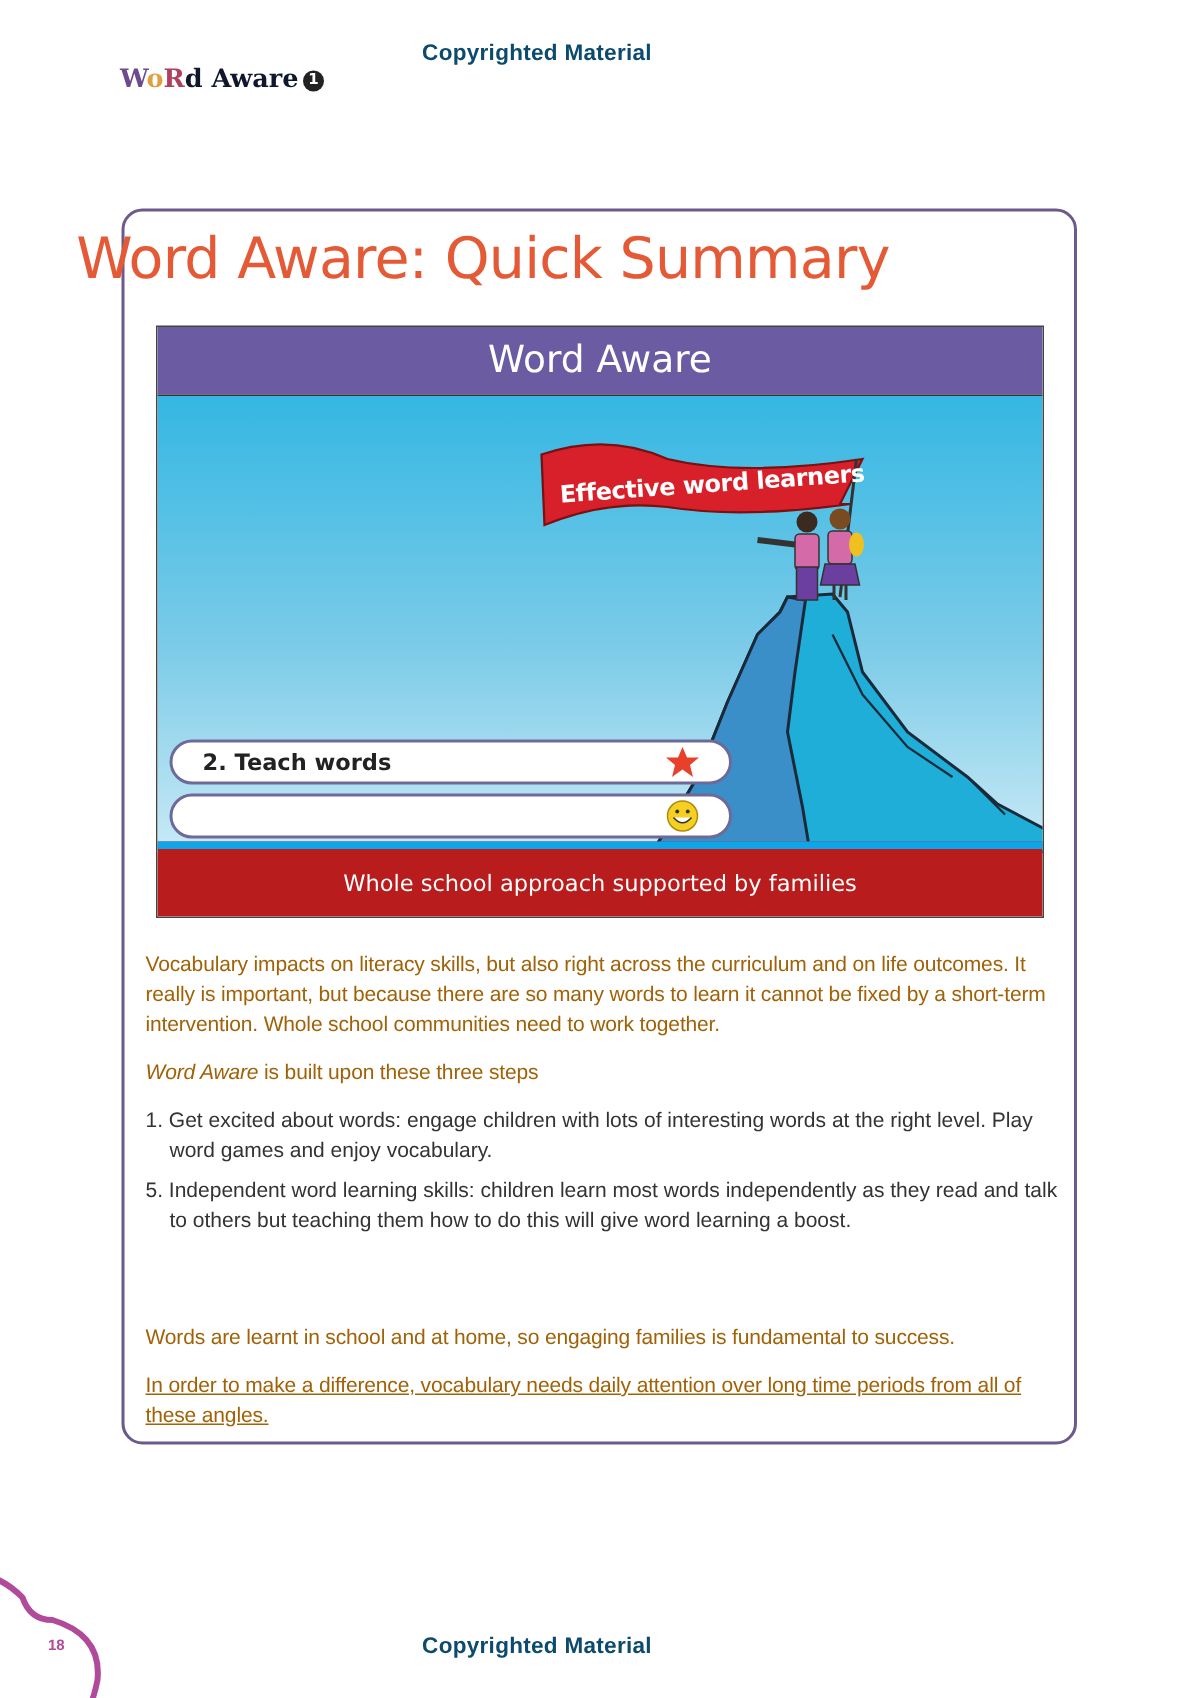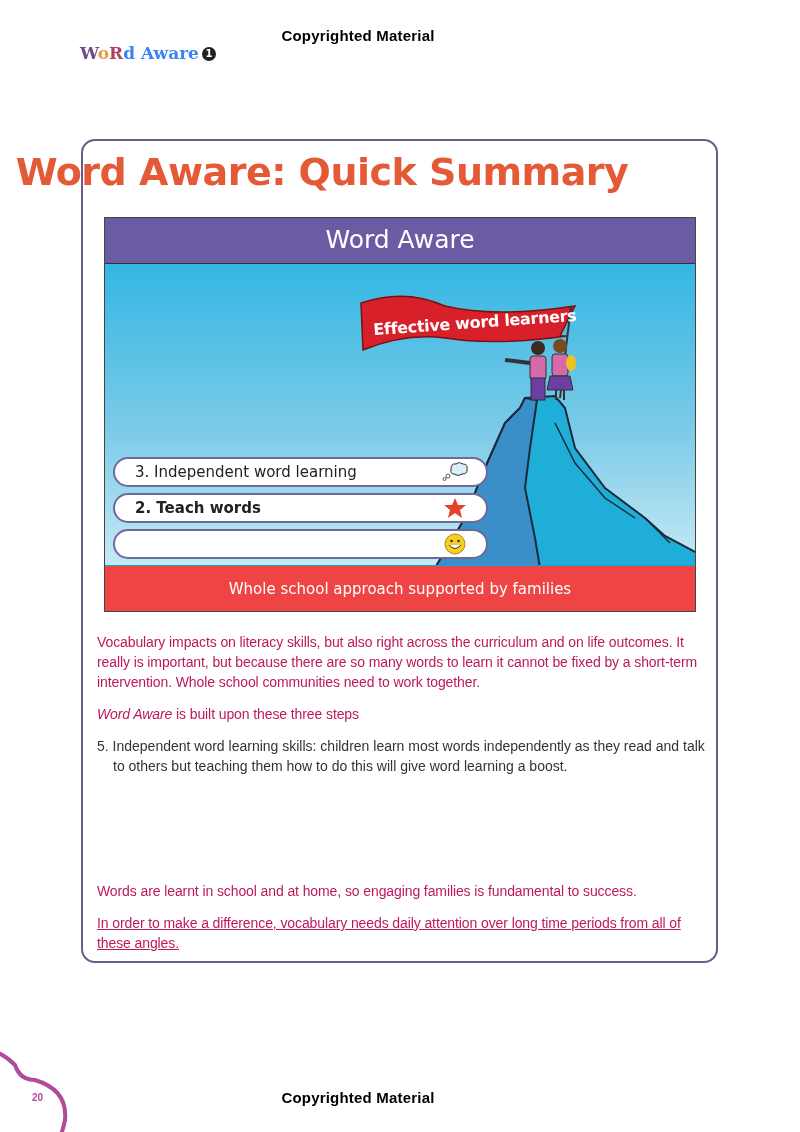--- a/index.html
+++ b/index.html
@@ -1,35 +1,35 @@
 <!DOCTYPE html>
 <html><head>
 <meta charset="utf-8">
 <style>
   html, body { margin:0; padding:0; }
   body { width:800px; height:1132px; background:#ffffff; position:relative; overflow:hidden;
          font-family:"Liberation Sans", sans-serif; color:#333; }
-  .copyright { position:absolute; left:0; width:716px; text-align:center; font-size:15px; color:#000000; font-weight:bold; letter-spacing:0.2px; }
+  .copyright { position:absolute; left:0; width:716px; text-align:center; font-size:15px; color:#0c4a6e; font-weight:bold; letter-spacing:0.2px; }
   .copyright.top { top:27px; }
   .copyright.bottom { top:1089px; }
   .logo { position:absolute; left:80px; top:43px; font-family:"DejaVu Serif", serif; font-weight:bold; font-size:17px; letter-spacing:0px; }
-  .logo .l1{color:#6b4a8e}.logo .l2{color:#e0a040}.logo .l3{color:#b04060}.logo .l4{color:#3b82f6}
+  .logo .l1{color:#6b4a8e}.logo .l2{color:#e0a040}.logo .l3{color:#b04060}.logo .l4{color:#0f172a}
   .logo .num { display:inline-block; width:14px; height:14px; border-radius:50%; background:#222; color:#fff; font-size:10px; text-align:center; line-height:14px; vertical-align:2px; margin-left:3px; font-family:"DejaVu Sans", sans-serif; }
   .card { position:absolute; left:81px; top:139px; width:637px; height:824px; border:2px solid #6b5a8a; border-radius:14px; box-sizing:border-box; }
-  .title { position:absolute; left:0; width:644px; top:150px; text-align:center; font-size:38px; color:#e55a36; font-family:"DejaVu Sans", sans-serif; letter-spacing:-0.5px;font-weight:bold; }
+  .title { position:absolute; left:0; width:644px; top:150px; text-align:center; font-size:38px; color:#e55a36; font-family:"DejaVu Sans", sans-serif; letter-spacing:-0.5px; }
   .diagram { position:absolute; left:104px; top:217px; width:592px; height:395px; border:1px solid #444; box-sizing:border-box; overflow:hidden; }
   .dg-header { position:absolute; left:0; top:0; width:100%; height:45px; background:#6a5ba3; color:#fff; text-align:center; font-size:25px; line-height:44px; font-family:"DejaVu Sans", sans-serif; }
   .dg-sky { position:absolute; left:0; top:45px; width:100%; height:305px; background:linear-gradient(#34b7e3, #7ccbe8 55%, #c9eaf6 100%); border-top:1px solid #333; }
-  .dg-footer { position:absolute; left:0; bottom:0; width:100%; height:45px; background:#ef4444; color:#fff; text-align:center; font-size:15px; line-height:46px; font-family:"DejaVu Sans", sans-serif; border-top:1px solid #0ea5e9; }
+  .dg-footer { position:absolute; left:0; bottom:0; width:100%; height:45px; background:#b91c1c; color:#fff; text-align:center; font-size:15px; line-height:46px; font-family:"DejaVu Sans", sans-serif; border-top:5px solid #0ea5e9; }
   .pill { position:absolute; left:8px; width:375px; height:30px; background:#fff; border:2px solid #6d6a9a; border-radius:16px; box-sizing:border-box; font-size:15px; line-height:26px; padding-left:20px; font-family:"DejaVu Sans", sans-serif; color:#222; }
   .pill .pill-icon { position:absolute; right:18px; top:2px; width:26px; height:22px; }
   .pill-3 { top:239px; } .pill-2 { top:275px;font-weight:bold; } .pill-1 { top:311px; }
   .mountain { position:absolute; left:0; top:0; width:592px; height:395px; pointer-events:none; }
   .banner-text { position:absolute; left:268px; top:95px; color:#fff; font-weight:bold; font-size:16px; transform:rotate(-4deg); font-family:"DejaVu Sans", sans-serif; letter-spacing:-0.3px; }
-  .body-text { position:absolute; left:97px; width:610px; font-size:14px; line-height:20px; color:#be185d; font-family:"Liberation Sans", sans-serif; letter-spacing:-0.1px; }
+  .body-text { position:absolute; left:97px; width:610px; font-size:14px; line-height:20px; color:#a16207; font-family:"Liberation Sans", sans-serif; letter-spacing:-0.1px; }
   .p1 { top:632px; }
   .p2 { top:704px; }
   .list { position:absolute; left:97px; top:736px; width:610px; margin:0; padding:0; list-style:none; font-size:14px; line-height:20px; }
   .list li { padding-left:16px; text-indent:-16px; margin-bottom:7px; }
   .p3 { top:881px; }
   .p4 { top:913px;text-decoration:underline; }
   .cloud { position:absolute; left:-50px; top:1045px; width:130px; height:120px; }
   .page-num { position:absolute; left:32px; top:1092px; font-size:10px; color:#b04a9a; font-weight:bold; }
 </style>
 </head>
@@ -67,28 +67,20 @@
       <circle cx="455" cy="128" r="7" fill="#7a4a20"></circle>
       <rect x="447" y="136" width="16" height="22" rx="3" fill="#d46aa8" stroke="#333"></rect>
       <path d="M445 158 L465 158 L468 172 L442 172 Z" fill="#6a3fa0" stroke="#333"></path>
       <line x1="451" y1="172" x2="451" y2="182" stroke="#333" stroke-width="2"></line>
       <line x1="459" y1="172" x2="459" y2="182" stroke="#333" stroke-width="2"></line>
       <ellipse cx="466" cy="145" rx="5" ry="8" fill="#f0c020"></ellipse>
     </g>
   </svg>
   <div class="banner-text">Effective word learners</div>
 
-  <div class="pill pill-3">
-    <span>3. Independent word learning</span>
-    <svg class="pill-icon" viewBox="0 0 26 22">
-      <path d="M9 8 Q9 2 14 3 Q17 0 21 3 Q26 3 25 8 Q26 13 20 13 Q16 16 12 13 Q8 13 9 8 Z" fill="#d8eef8" stroke="#333" stroke-width="1"></path>
-      <circle cx="6" cy="15" r="2" fill="#fff" stroke="#333" stroke-width="0.8"></circle>
-      <circle cx="2.5" cy="18" r="1.5" fill="#fff" stroke="#333" stroke-width="0.8"></circle>
-    </svg>
-  </div>
   <div class="pill pill-2">
     <span>2. Teach words</span>
     <svg class="pill-icon" viewBox="0 0 26 22">
       <polygon points="13,1 16,8 24,8 18,13 20,21 13,16 6,21 8,13 2,8 10,8" fill="#e8402a"></polygon>
     </svg>
   </div>
   <div class="pill pill-1">
     <svg class="pill-icon" viewBox="0 0 26 22">
       <circle cx="13" cy="11" r="10" fill="#f5d020" stroke="#b08a10" stroke-width="1"></circle>
       <circle cx="9.5" cy="8" r="1.3" fill="#333"></circle>
@@ -97,24 +89,25 @@
     </svg>
   </div>
 
   <div class="dg-footer">Whole school approach supported by families</div>
 </div>
 
 <div class="body-text p1">Vocabulary impacts on literacy skills, but also right across the curriculum and on life outcomes. It really is important, but because there are so many words to learn it cannot be fixed by a short-term intervention. Whole school communities need to work together.</div>
 <div class="body-text p2"><em>Word Aware</em><span> is built upon these three steps</span></div>
 
 <ol class="list">
+  <li>1. Get excited about words: engage children with lots of interesting words at the right level. Play word games and enjoy vocabulary.</li>
   <li>5. Independent word learning skills: children learn most words independently as they read and talk to others but teaching them how to do this will give word learning a boost.</li>
 </ol>
 
 <div class="body-text p3">Words are learnt in school and at home, so engaging families is fundamental to success.</div>
 <div class="body-text p4">In order to make a difference, vocabulary needs daily attention over long time periods from all of these angles.</div>
 
 <svg class="cloud" viewBox="0 0 130 120">
   <path d="M10 10 Q40 -5 65 20 Q70 35 85 35 Q118 45 115 75 Q112 90 108 95 Q122 110 115 125" fill="none" stroke="#b04a9a" stroke-width="4"></path>
 </svg>
-<div class="page-num">20</div>
+<div class="page-num">18</div>
 
 <div class="copyright bottom">Copyrighted Material</div>
 
 </body></html>

